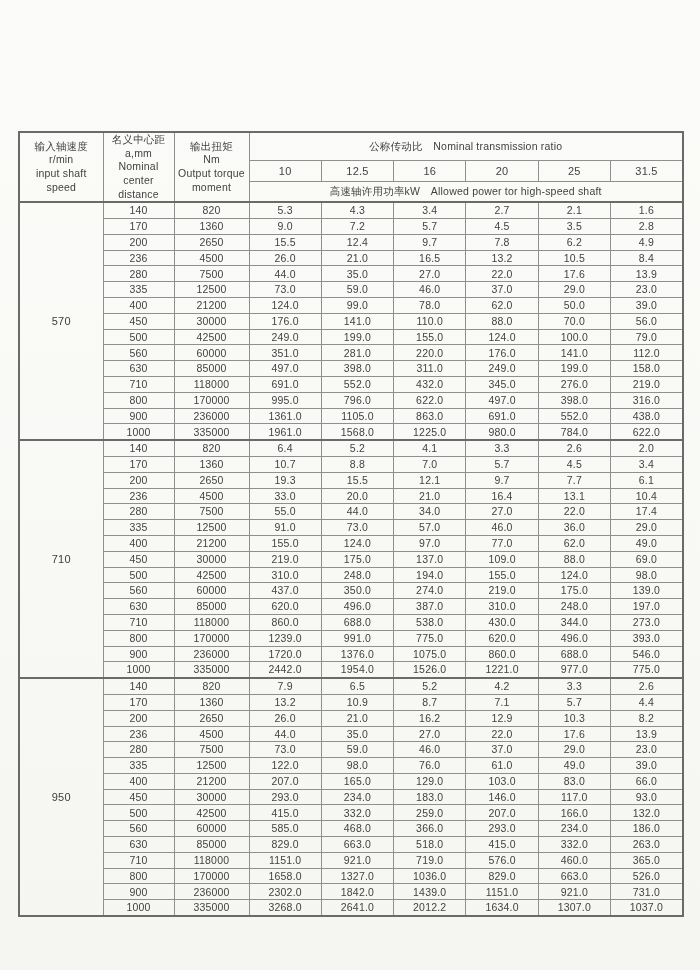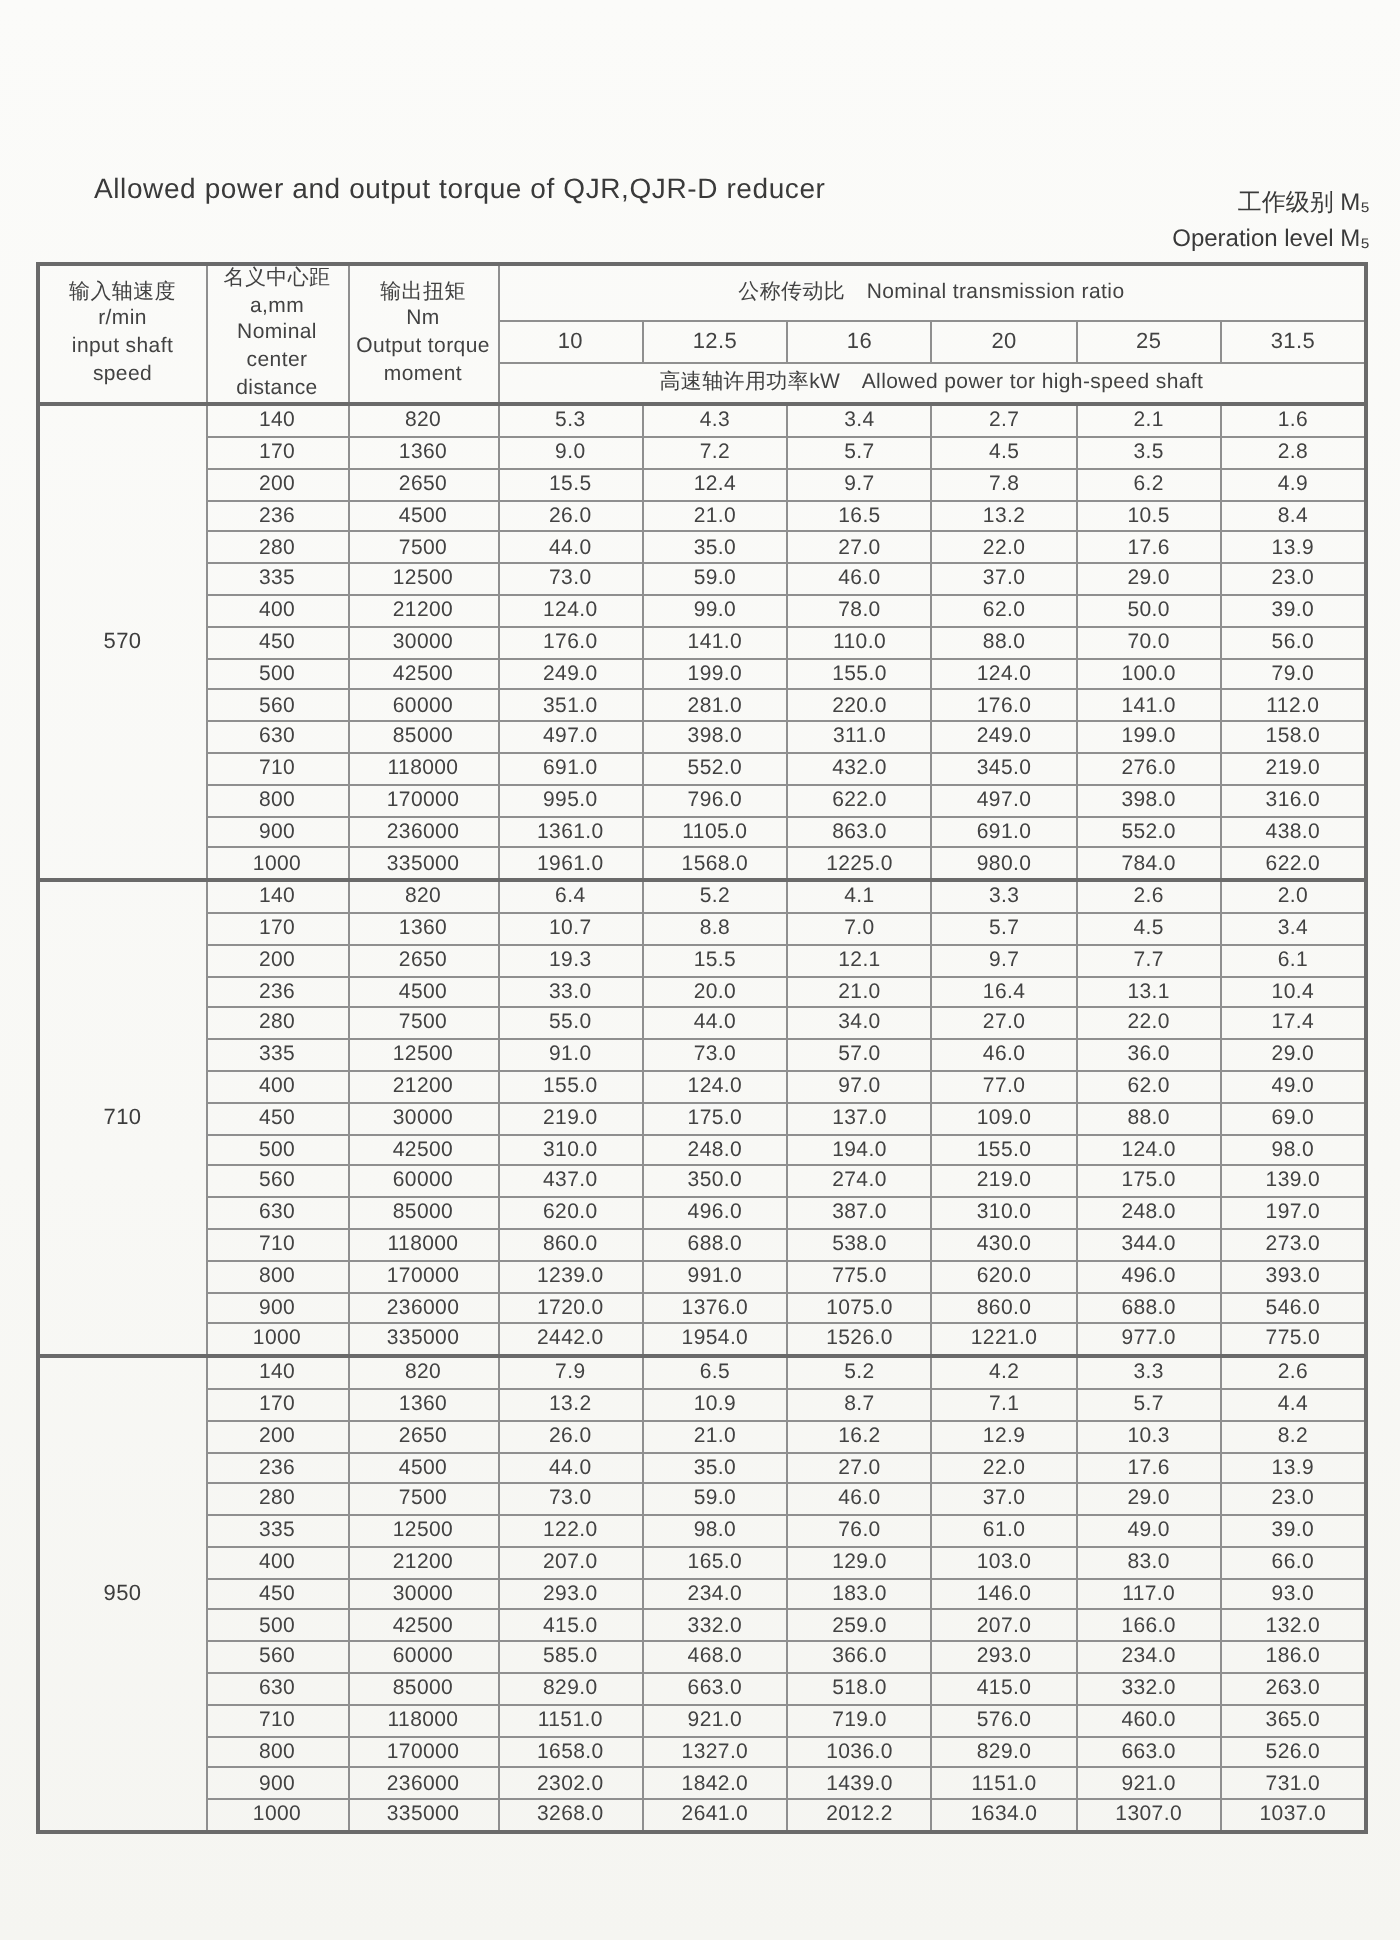--- a/index.html
+++ b/index.html
@@ -72,26 +72,21 @@
     position:absolute; left:0; top:930px; width:100%;
     text-align:center; font-size:11px; color:#555;
     letter-spacing:1px;
   }
 </style>
 </head>
 <body>
 
 <div class="page">
 
-  <div class="title-en">Allowed power and output torque of QJR,QJR-D reducer</div>
-
-  <div class="level-block">
-    <div>工作级别  M₅</div>
-    <div>Operation level  M₅</div>
-  </div>
+
 
   <table class="main">
     <colgroup>
       <col class="c-speed">
       <col class="c-distance">
       <col class="c-torque">
       <col class="c-ratio">
         <col class="c-ratio">
         <col class="c-ratio">
       <col class="c-ratio">

